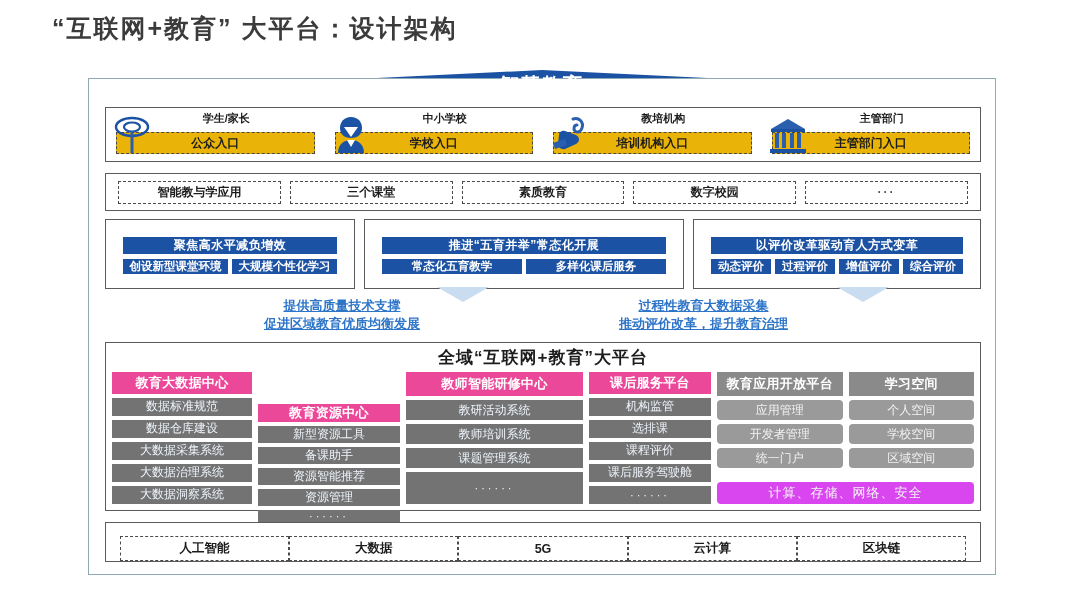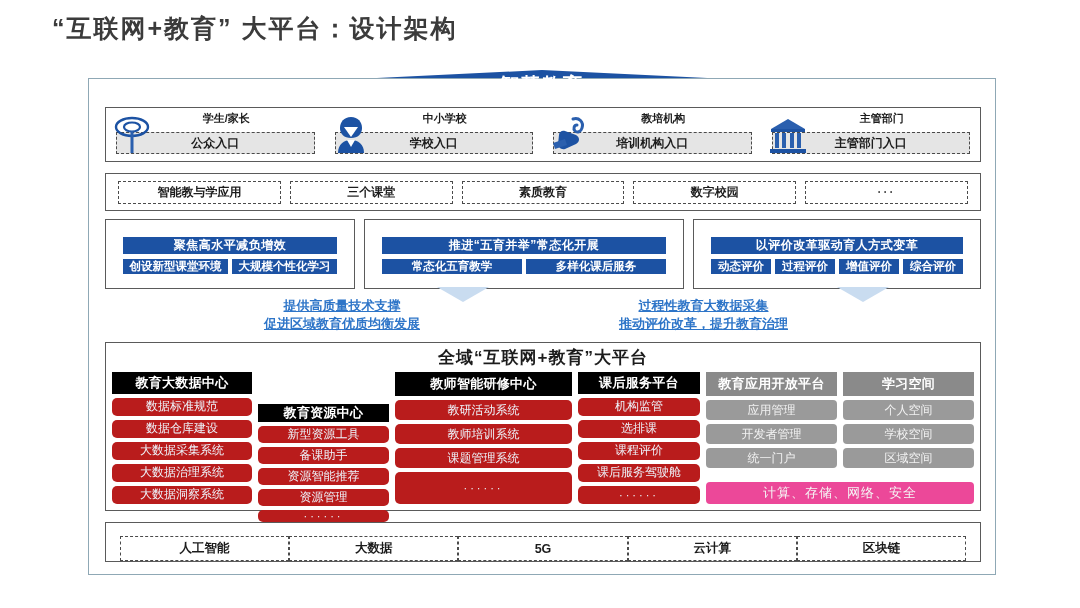--- a/index.html
+++ b/index.html
@@ -82,21 +82,21 @@
     font-size: 11px;
     font-weight: 700;
     color: #1c1c1c;
     padding-left: 22px;
   }
   .entry-btn {
     position: absolute;
     bottom: 7px; left: 10px; right: 10px;
     height: 22px;
     border: 1px dashed #4a4a4a;
-    background: #e5e5e5;
+    background: #eab308;
     display: flex;
     align-items: center;
     justify-content: center;
     font-size: 12px;
     font-weight: 700;
     color: #1c1c1c;
   }
   .entry-icon {
     position: absolute;
     left: 6px; bottom: 6px;
@@ -218,59 +218,59 @@
     gap: 6px;
     padding: 3px 6px 6px 6px;
     height: 141px;
   }
   .pcol {
     display: flex;
     flex-direction: column;
     gap: 4px;
   }
   .pcol-1 { width: 140px; }
-  .pcol-2 { width: 131px; margin-top: 32px; }
+  .pcol-2 { width: 142px; margin-top: 32px; }
   .pcol-3 { width: 177px; }
   .pcol-4 { width: 122px; }
   .pcol-gray { flex: 1; display: flex; flex-direction: column; gap: 4px; }
   .gray-top { display: flex; gap: 6px; flex: 1; }
   .gray-sub { flex: 1; display: flex; flex-direction: column; gap: 4px; }
 
   .col-head {
     height: 24px;
-    background: #000000;
+    background: #ec4899;
     color: #ffffff;
     font-size: 13px;
     font-weight: 700;
     display: flex;
     align-items: center;
     justify-content: center;
     letter-spacing: 0.3px;
   }
   .col-head.gray { background: #8a8a8a; color: #ffffff; }
   .col-item {
     height: 20px;
-    background: #b91c1c;
+    background: #737373;
     color: #eef4fb;
     font-size: 12px;
     display: flex;
     align-items: center;
     justify-content: center;
-    border-radius: 5px;
+    border-radius: 0;
   }
   .col-item.gray {
     background: #9a9a9a;
     color: #f2f2f2;
     border-radius: 4px;
   }
   .col-item.dots { letter-spacing: 3px; font-size: 11px; }
   .col-item.grow { flex: 1; }
   .gray-wide {
     height: 22px;
-    background: #ec4899;
+    background: #d946ef;
     color: #f5f5f5;
     font-size: 13px;
     display: flex;
     align-items: center;
     justify-content: center;
     border-radius: 4px;
     letter-spacing: 1px;
   }
 
   

